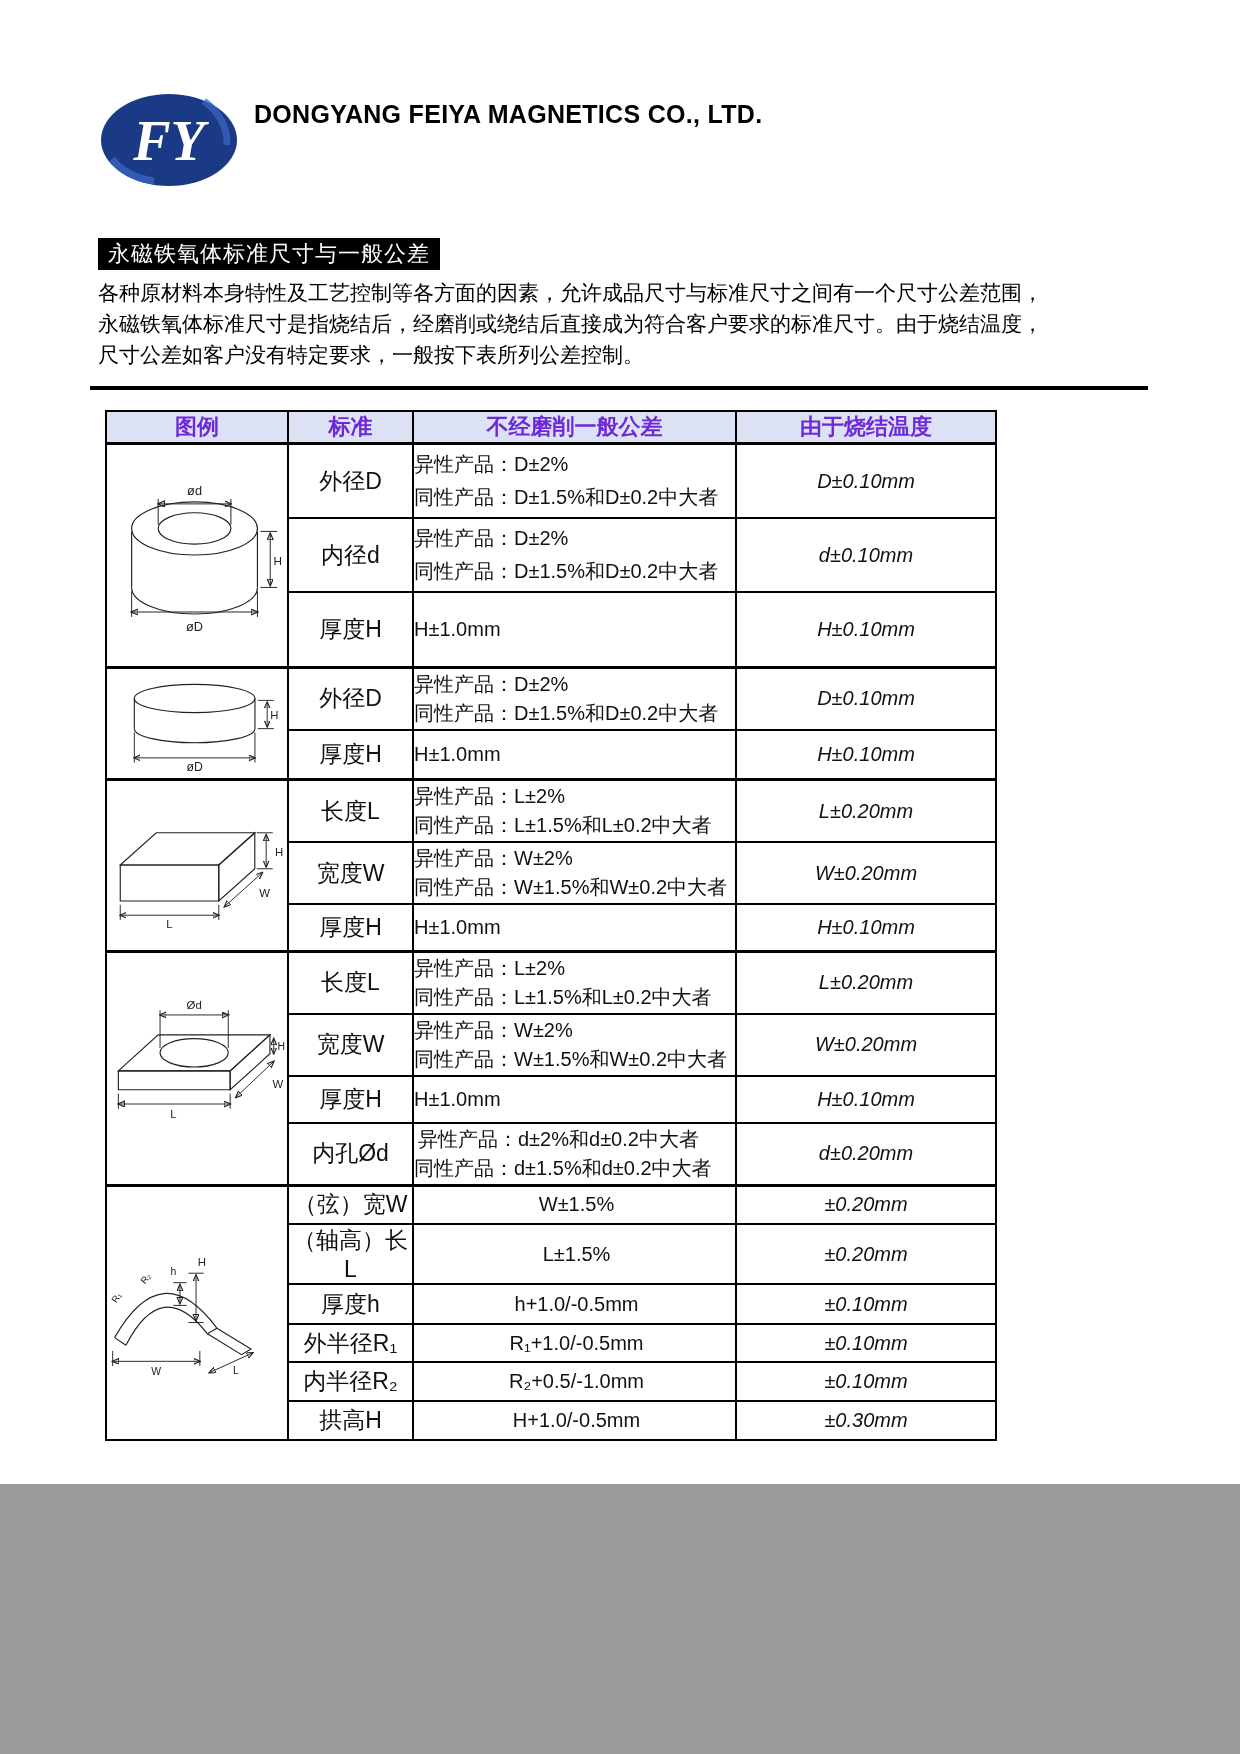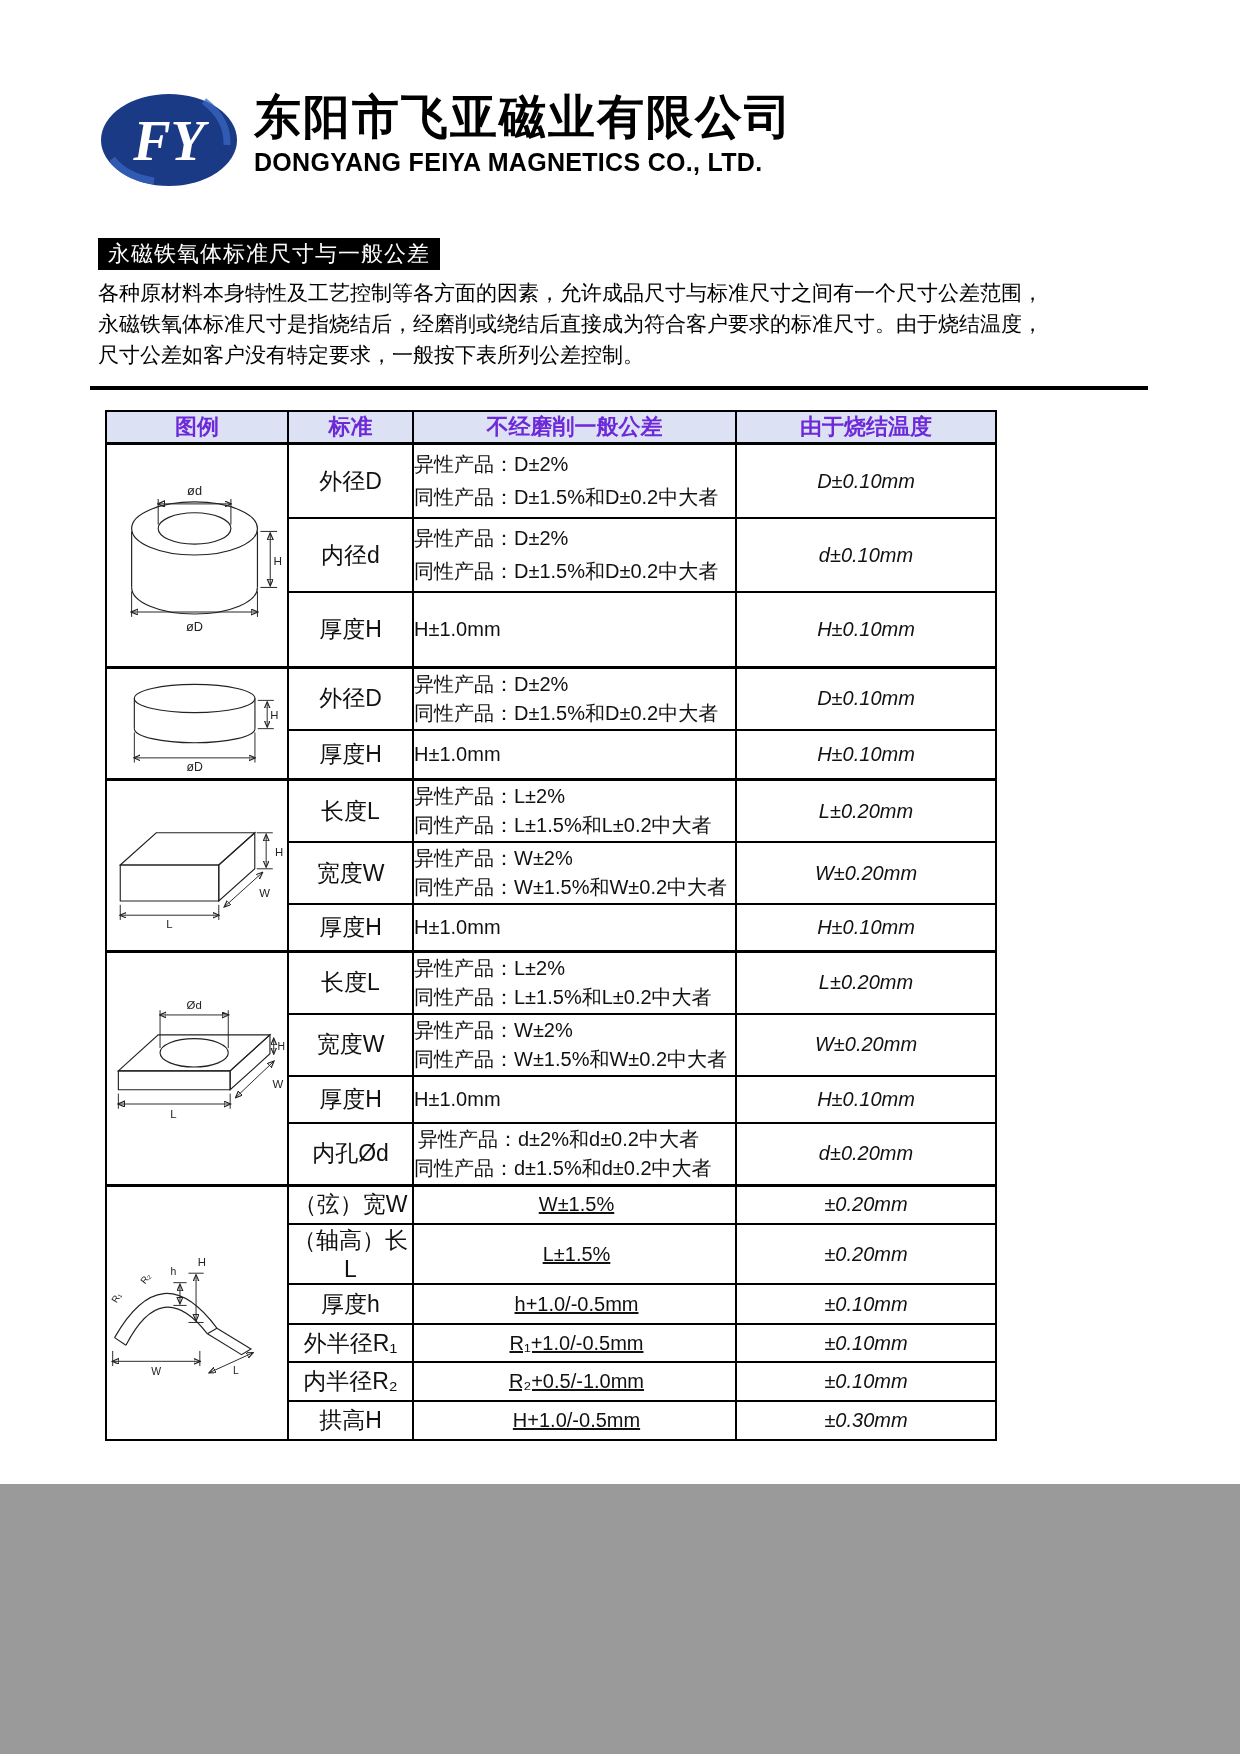--- a/index.html
+++ b/index.html
@@ -22,41 +22,40 @@
   .rule{position:absolute;top:386px;left:90px;width:1058px;height:4px;background:#000;}
   
   table.tol{position:absolute;top:410px;left:105px;width:890px;border-collapse:collapse;table-layout:fixed;}
   table.tol th,table.tol td{border:2px solid #000;padding:0;}
   table.tol thead th{background:#dce1f3;font-weight:bold;font-size:22px;height:28px;color:#6d28d9;}
   table.tol tbody{border-top:3px solid #000;}
   td.diag{text-align:center;vertical-align:middle;}
   td.lbl{text-align:center;vertical-align:middle;font-size:23px;}
   td.t1{font-size:20px;vertical-align:middle;padding:2px 4px 2px 9px;}
   td.t1 .line{margin:6px 0;}
-  td.t1.ctr{text-align:center;padding-left:4px;text-decoration:underline;}
+  td.t1.ctr{text-align:center;padding-left:4px;}
   td.t2{text-align:center;vertical-align:middle;font-size:20px;font-style:italic;}
   svg.dg{display:block;margin:0 auto;}
   svg.dg path,svg.dg ellipse,svg.dg line{fill:none;stroke:#222;stroke-width:1.2;}
   svg.dg line.dim{stroke-width:1;}
   svg.dg text{fill:#222;font-family:"Liberation Sans","DejaVu Sans",sans-serif;}
 </style>
 </head>
 <body>
 
 <div class="page">
 
   <div class="logo-row">
     <svg class="logo-mark" width="138" height="94" viewBox="0 0 138 94">
       <ellipse cx="69" cy="47" rx="68" ry="46" fill="#1b3a86"></ellipse>
       <path d="M104,8 Q128,26 127,52" stroke="#3a66c0" stroke-width="7" fill="none" opacity="0.75"></path>
       <path d="M12,66 Q26,84 54,88" stroke="#3a66c0" stroke-width="7" fill="none" opacity="0.75"></path>
       <text x="69" y="67" text-anchor="middle" font-size="56" font-style="italic" font-weight="bold" font-family="Liberation Serif, DejaVu Serif, serif" fill="#ffffff">FY</text>
     </svg>
     <div class="names">
-      <div class="cn-name">东阳市飞亚磁业有限公司</div>
       <div class="en-name">DONGYANG FEIYA MAGNETICS CO., LTD.</div>
     </div>
   </div>
 
   <div class="chip">永磁铁氧体标准尺寸与一般公差</div>
 
   <div class="intro">
     <div>各种原材料本身特性及工艺控制等各方面的因素，允许成品尺寸与标准尺寸之间有一个尺寸公差范围，</div>
     <div>永磁铁氧体标准尺寸是指烧结后，经磨削或绕结后直接成为符合客户要求的标准尺寸。由于烧结温度，</div>
     <div>尺寸公差如客户没有特定要求，一般按下表所列公差控制。</div>

